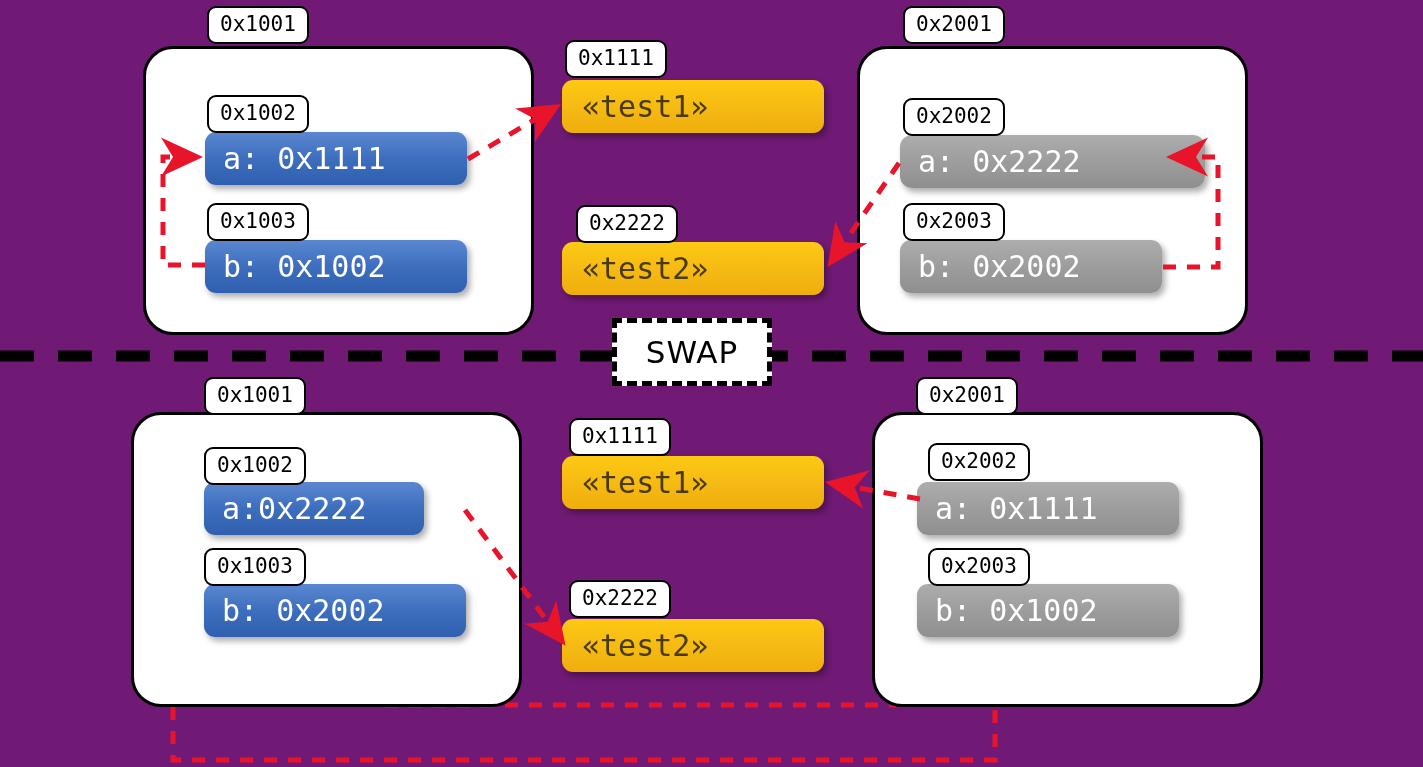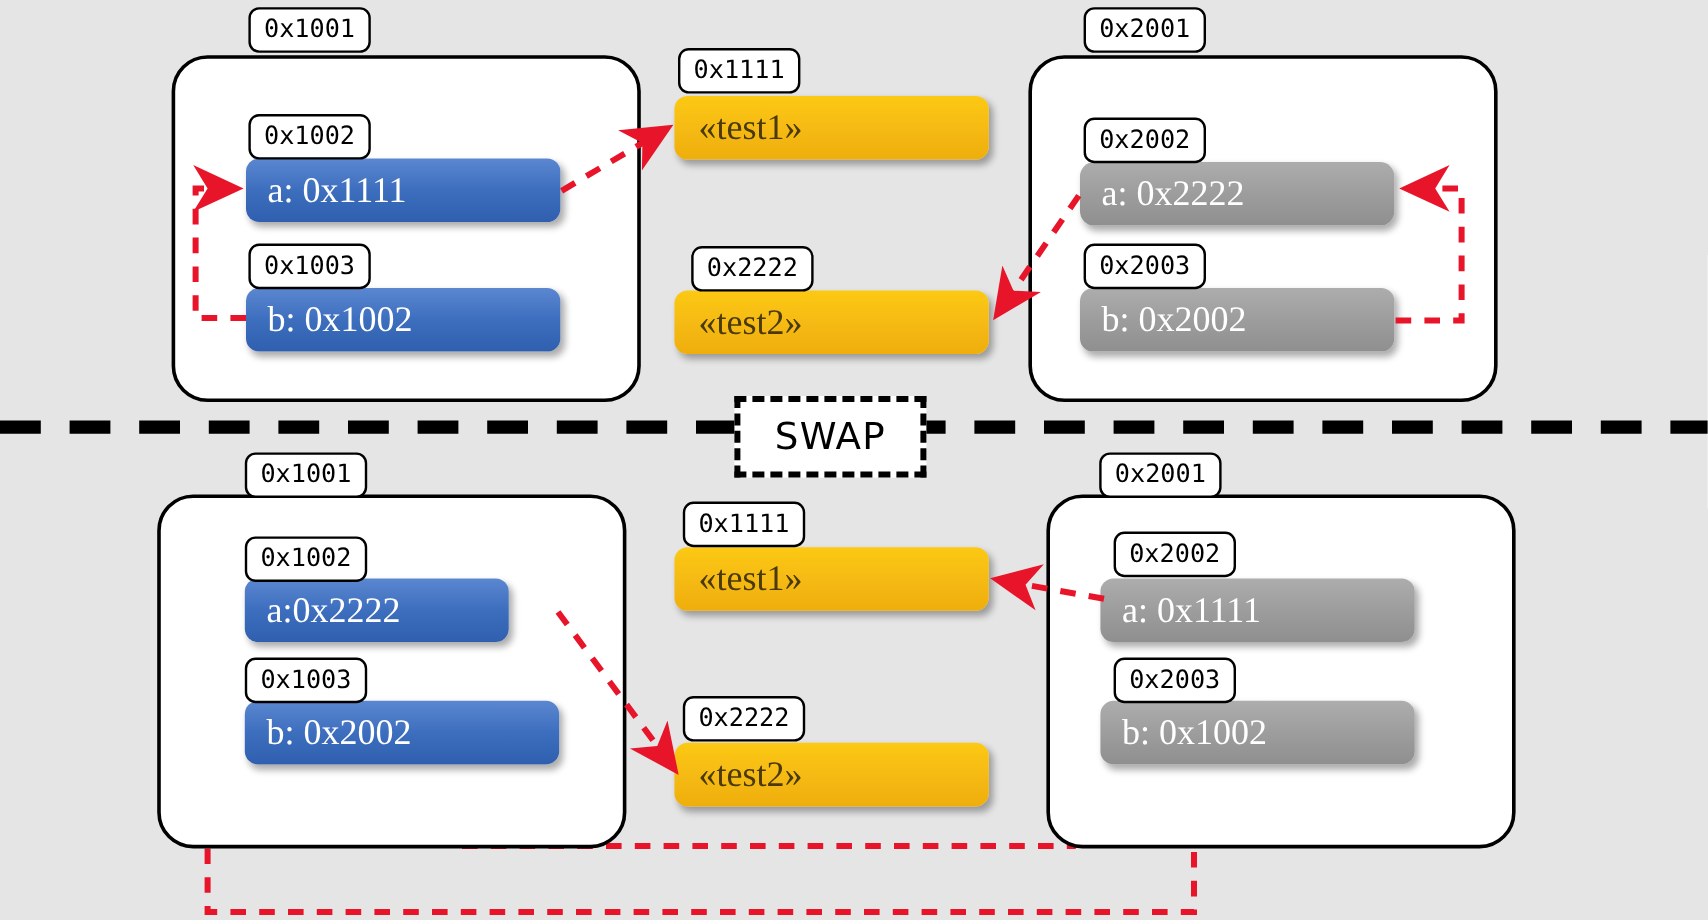--- a/index.html
+++ b/index.html
@@ -1,36 +1,36 @@
 <!DOCTYPE html>
 <html><head>
 <meta charset="utf-8">
 <style>
   html,body{margin:0;padding:0;background:#ffffff;}
   body{width:1423px;height:767px;overflow:hidden;
        font-family:"DejaVu Sans Mono","Liberation Mono",monospace;}
-  #stage{position:relative;width:1423px;height:767px;background:#e5e5e5;}
+  #stage{position:relative;width:1423px;height:767px;background:#701a75;}
 
   svg.layer{position:absolute;left:0;top:0;width:1423px;height:767px;overflow:visible;pointer-events:none;}
   svg.layer.above{z-index:30;}
   svg.layer.below{z-index:5;}
 
   
   .scope{position:absolute;border:3px solid #000;border-radius:30px;background:#fff;z-index:10;}
 
   
   .addr{position:absolute;z-index:25;border:2.5px solid #000;border-radius:9px;
         background:#fff;color:#000;font-size:21px;line-height:1;
         padding:6px 11px 7px 11px;letter-spacing:0px;white-space:nowrap;}
 
   
   .pill{position:absolute;z-index:20;border-radius:11px;color:#fff;
         font-size:30px;line-height:1;display:flex;align-items:center;
         white-space:nowrap;box-shadow:3px 4px 6px rgba(0,0,0,0.33);}
-  .pill span{display:block;padding-left:18px;font-family:Liberation Serif, serif;}
+  .pill span{display:block;padding-left:18px;}
   .pill.blue{background:linear-gradient(180deg,#5b87d0 0%,#3e6fbf 48%,#2f5fae 100%);}
   .pill.gray{background:linear-gradient(180deg,#adadad 0%,#9d9d9d 50%,#8f8f8f 100%);}
   .pill.yellow{background:linear-gradient(180deg,#fcc913 0%,#f5b914 55%,#efae0b 100%);
                color:#4a3a08;}
   .pill.yellow span{padding-left:20px;}
 
   
   .swapbox{position:absolute;z-index:40;background:#fff;
            border:5px dashed #000;
            display:flex;align-items:center;justify-content:center;
@@ -76,21 +76,21 @@
   <div class="addr" style="left:576px;top:205px;">0x2222</div>
   <div class="pill yellow" style="left:562px;top:242px;width:262px;height:53px;">
     <span>«test2»</span>
   </div>
 
   <div class="scope" style="left:857px;top:46px;width:385px;height:283px;"></div>
 
   <div class="addr" style="left:903px;top:6px;">0x2001</div>
 
   <div class="addr" style="left:903px;top:98px;">0x2002</div>
-  <div class="pill gray" style="left:900px;top:135px;width:262px;height:53px;border-radius:12px;">
+  <div class="pill gray" style="left:900px;top:135px;width:305px;height:53px;border-radius:12px;">
     <span>a: 0x2222</span>
   </div>
 
   <div class="addr" style="left:903px;top:203px;">0x2003</div>
   <div class="pill gray" style="left:900px;top:240px;width:262px;height:53px;">
     <span>b: 0x2002</span>
   </div>
 
   <div class="scope" style="left:131px;top:412px;width:385px;height:289px;"></div>
 
@@ -140,17 +140,17 @@
 
     <path d="M899,163 L831,262" fill="none" stroke="#e8152a" stroke-width="5" stroke-dasharray="13,11" marker-end="url(#ah)"></path>
 
     <line x1="0" y1="356" x2="1423" y2="356" stroke="#000" stroke-width="11" stroke-dasharray="34,24"></line>
 
     <path d="M465,510 L562,641" fill="none" stroke="#e8152a" stroke-width="5" stroke-dasharray="13,11" marker-end="url(#ah)"></path>
 
     <path d="M920,499 L831,483" fill="none" stroke="#e8152a" stroke-width="5" stroke-dasharray="13,11" marker-end="url(#ah)"></path>
   </svg>
 
-  <div class="swapbox" style="left:612px;top:330px;width:150px;height:58px;">
+  <div class="swapbox" style="left:612px;top:318px;width:150px;height:58px;">
     <span>SWAP</span>
   </div>
 
 </div>
 
 </body></html>

